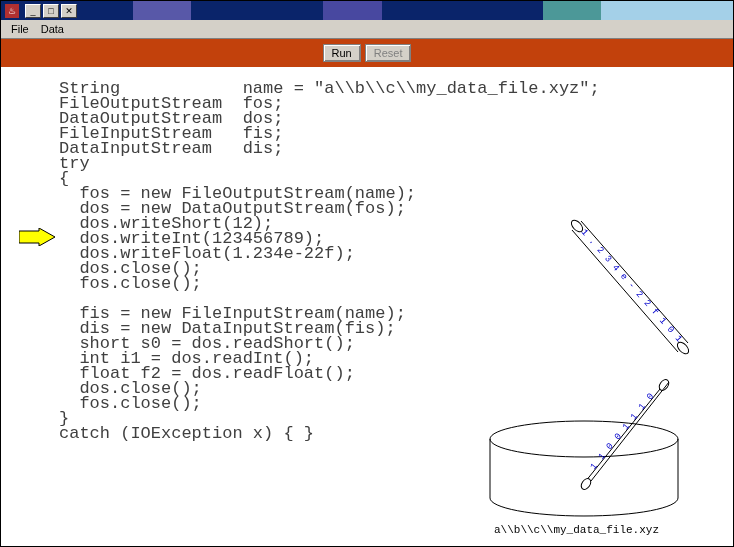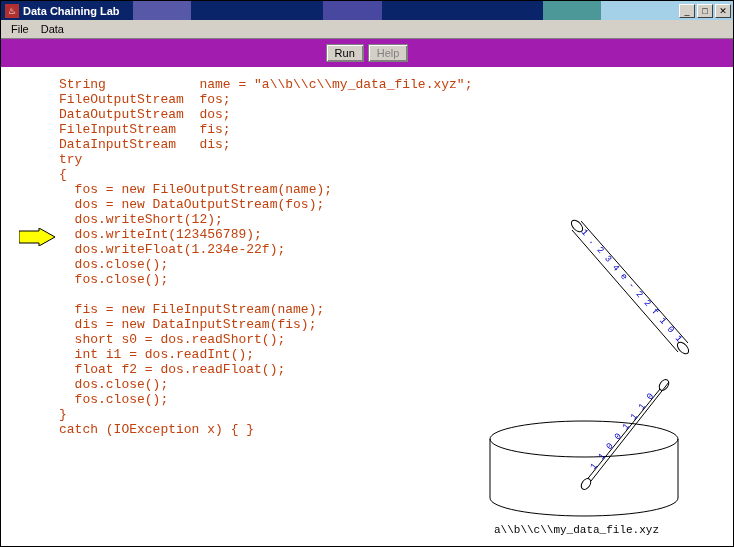--- a/index.html
+++ b/index.html
@@ -56,43 +56,43 @@
     padding-left: 4px;
     font-size: 11px;
   }
   .menu-item { padding: 12px 6px; cursor: default; }
   .toolbar {
     height: 28px;
     display: flex;
     justify-content: center;
     align-items: center;
     gap: 4px;
-    background: #a21caf;
+    background: #c2410c;
   }
   .btn {
     font-size: 11px;
     padding: 2px 8px;
     background: #d4d0c8;
     border: 1px solid #808080;
     box-shadow: inset 1px 1px 0 #fff, inset -1px -1px 0 #808080;
     cursor: default;
   }
   .btn.disabled { color: #808080; }
   .content {
     position: absolute;
     top: 66px; left: 0; right: 0; bottom: 0;
   }
   .code-area {
     position: absolute;
     top: -3px; left: 58px;
     font-family: "Courier New", monospace;
-    font-size: 13px;
+    font-size: 17px;
     line-height: 15px;
     white-space: pre;
-    color: #c2410c;
+    color: #404040;
   }
   .arrow {
     position: absolute;
     left: 18px;
     width: 36px; height: 18px;
   }
   .graphic {
     position: absolute;
     right: 14px;
     bottom: 10px;
@@ -105,36 +105,35 @@
     text-align: center;
     font-family: "Courier New", monospace;
     font-size: 11px;
   }
 </style>
 </head>
 <body>
 
 <div class="titlebar">
   <div class="app-icon">♨</div>
-  <div class="title">Data Chaining Lab</div>
   <div class="winbtns">
     <div class="winbtn">_</div>
     <div class="winbtn">□</div>
     <div class="winbtn">✕</div>
   </div>
 </div>
 
 <div class="menubar">
   <div class="menu-item">File</div>
   <div class="menu-item">Data</div>
 </div>
 
 <div class="toolbar">
   <div class="btn">Run</div>
-  <div class="btn disabled">Help</div>
+  <div class="btn disabled">Reset</div>
 </div>
 
 <div class="content">
 
   <svg class="arrow" style="top:161px" viewBox="0 0 36 18">
     <polygon points="0,3 20,3 20,0 36,9 20,18 20,15 0,15" fill="#ffff00" stroke="#000" stroke-width="1"></polygon>
   </svg>
 
   <pre class="code-area">String            name = "a\\b\\c\\my_data_file.xyz";
 FileOutputStream  fos;

